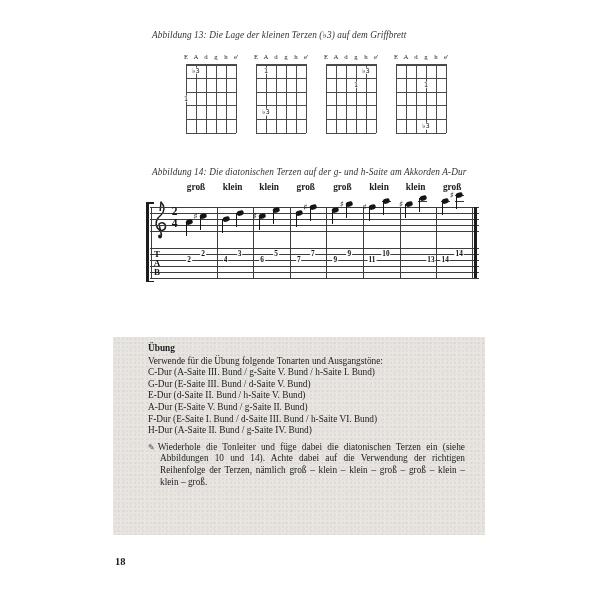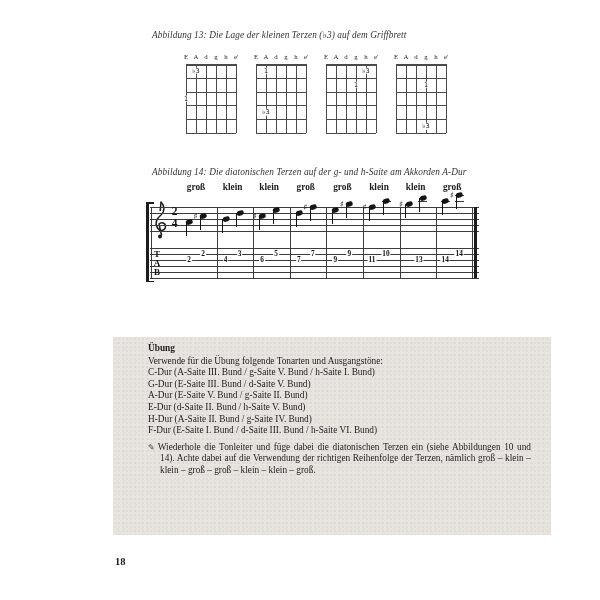--- a/index.html
+++ b/index.html
@@ -30,21 +30,21 @@
        font-family:"DejaVu Sans",sans-serif;}
   .timesig{position:absolute;left:168px;width:13px;text-align:center;font-size:11.5px;line-height:12px;
            font-weight:bold;color:#151515;}
   .tabletter{position:absolute;left:157px;font-size:9px;line-height:9px;font-weight:bold;transform:translateX(-50%);color:#151515;}
   .tabnum{position:absolute;font-size:7.3px;line-height:1;font-weight:bold;background:#fff;padding:0 1px;
           transform:translate(-50%,-50%);color:#111;}
   
   .bodytext{position:absolute;left:148px;top:291px;width:360px;margin:0;font-size:9.9px;line-height:13px;
             text-align:justify;color:#242424;}
   
-  .exbox{position:absolute;left:113px;top:337px;width:438px;min-height:198px;box-sizing:border-box;
+  .exbox{position:absolute;left:113px;top:337px;width:372px;min-height:198px;box-sizing:border-box;
          padding:6px 20px 12px 35px;font-size:9.3px;line-height:11.6px;color:#1d1d1d;
          background-color:#e8e5e1;
          background-image:radial-gradient(rgba(110,104,98,.07) 1px,transparent 1px),
                           radial-gradient(rgba(110,104,98,.05) 1px,transparent 1px);
          background-size:4px 4px,6px 6px;background-position:0 0,2px 3px;}
   .extitle{font-weight:bold;margin-bottom:1px;}
   .exkey{white-space:nowrap;}
   .bullet{margin-top:5px;padding-left:12px;text-indent:-12px;text-align:justify;}
   .bicon{font-family:"DejaVu Sans",sans-serif;font-size:8px;color:#444;margin-right:3px;}
   .pagenum{position:absolute;left:115px;top:556px;font-size:10.5px;font-weight:bold;color:#1a1a1a;}
@@ -227,21 +227,21 @@
       <div class="tabnum" style="left: 372px; top: 260px;">11</div>
       <div class="ledger" style="left: 381.5px; top: 200.5px;"></div>
       <div class="stem" style="left: 382.8px; top: 201px; height: 13.5px;"></div>
       <div class="notehead" style="left: 386px; top: 201px;"></div>
       <div class="tabnum" style="left: 386px; top: 254px;">10</div>
       <div class="ivl" style="left: 415.6px;">klein</div>
       <div class="barline" style="left: 436.2px; top: 207px; height: 71px;"></div>
       <div class="stem" style="left: 405.4px; top: 204px; height: 13.5px;"></div>
       <div class="notehead" style="left: 408.6px; top: 204px;"></div>
       <div class="acc" style="left: 401.1px; top: 204px;">♯</div>
-      <div class="tabnum" style="left: 419px; top: 260px; text-align: right;">13</div>
+      <div class="tabnum" style="left: 431px; top: 260px; text-align: right;">13</div>
       <div class="ledger" style="left: 418.1px; top: 200.5px;"></div>
       <div class="stem" style="left: 419.4px; top: 198px; height: 13.5px;"></div>
       <div class="notehead" style="left: 422.6px; top: 198px;"></div>
       <div class="tabnum" style="left: 422.6px; top: 254px; margin-left: 36px;">12</div>
       <div class="ivl" style="left: 452.2px;">groß</div>
       <div class="ledger" style="left: 440.7px; top: 200.5px;"></div>
       <div class="stem" style="left: 442px; top: 201px; height: 13.5px;"></div>
       <div class="notehead" style="left: 445.2px; top: 201px;"></div>
       <div class="tabnum" style="left: 445.2px; top: 260px;">14</div>
       <div class="ledger" style="left: 454.7px; top: 200.5px;"></div>
@@ -254,24 +254,24 @@
       <div class="thickbar" style="left: 474px; top: 207px; height: 71px;"></div>
     </div>
 
 
   <div class="exbox">
     <div class="extitle">Übung</div>
     <div class="exintro">Verwende für die Übung folgende Tonarten und Ausgangstöne:</div>
     <div id="keys">
         <div class="exkey">C-Dur (A-Saite III. Bund / g-Saite V. Bund / h-Saite I. Bund)</div>
         <div class="exkey">G-Dur (E-Saite III. Bund / d-Saite V. Bund)</div>
+        <div class="exkey">E-Dur (d-Saite II. Bund / h-Saite V. Bund)</div>
         <div class="exkey">A-Dur (E-Saite V. Bund / g-Saite II. Bund)</div>
-        <div class="exkey">E-Dur (d-Saite II. Bund / h-Saite V. Bund)</div>
+        <div class="exkey">F-Dur (E-Saite I. Bund / d-Saite III. Bund / h-Saite VI. Bund)</div>
         <div class="exkey">H-Dur (A-Saite II. Bund / g-Saite IV. Bund)</div>
-        <div class="exkey">F-Dur (E-Saite I. Bund / d-Saite III. Bund / h-Saite VI. Bund)</div>
       </div>
     <div id="bullets">
         <div class="bullet"><span class="bicon">✎</span>Wiederhole die Tonleiter und füge dabei die diatonischen Terzen ein (siehe Abbildungen 10 und 14). Achte dabei auf die Verwendung der richtigen Reihenfolge der Terzen, nämlich groß – klein – klein – groß – groß – klein – klein – groß.</div>
       </div>
   </div>
 
   <div class="pagenum">18</div>
 </div>
 
 </body></html>

